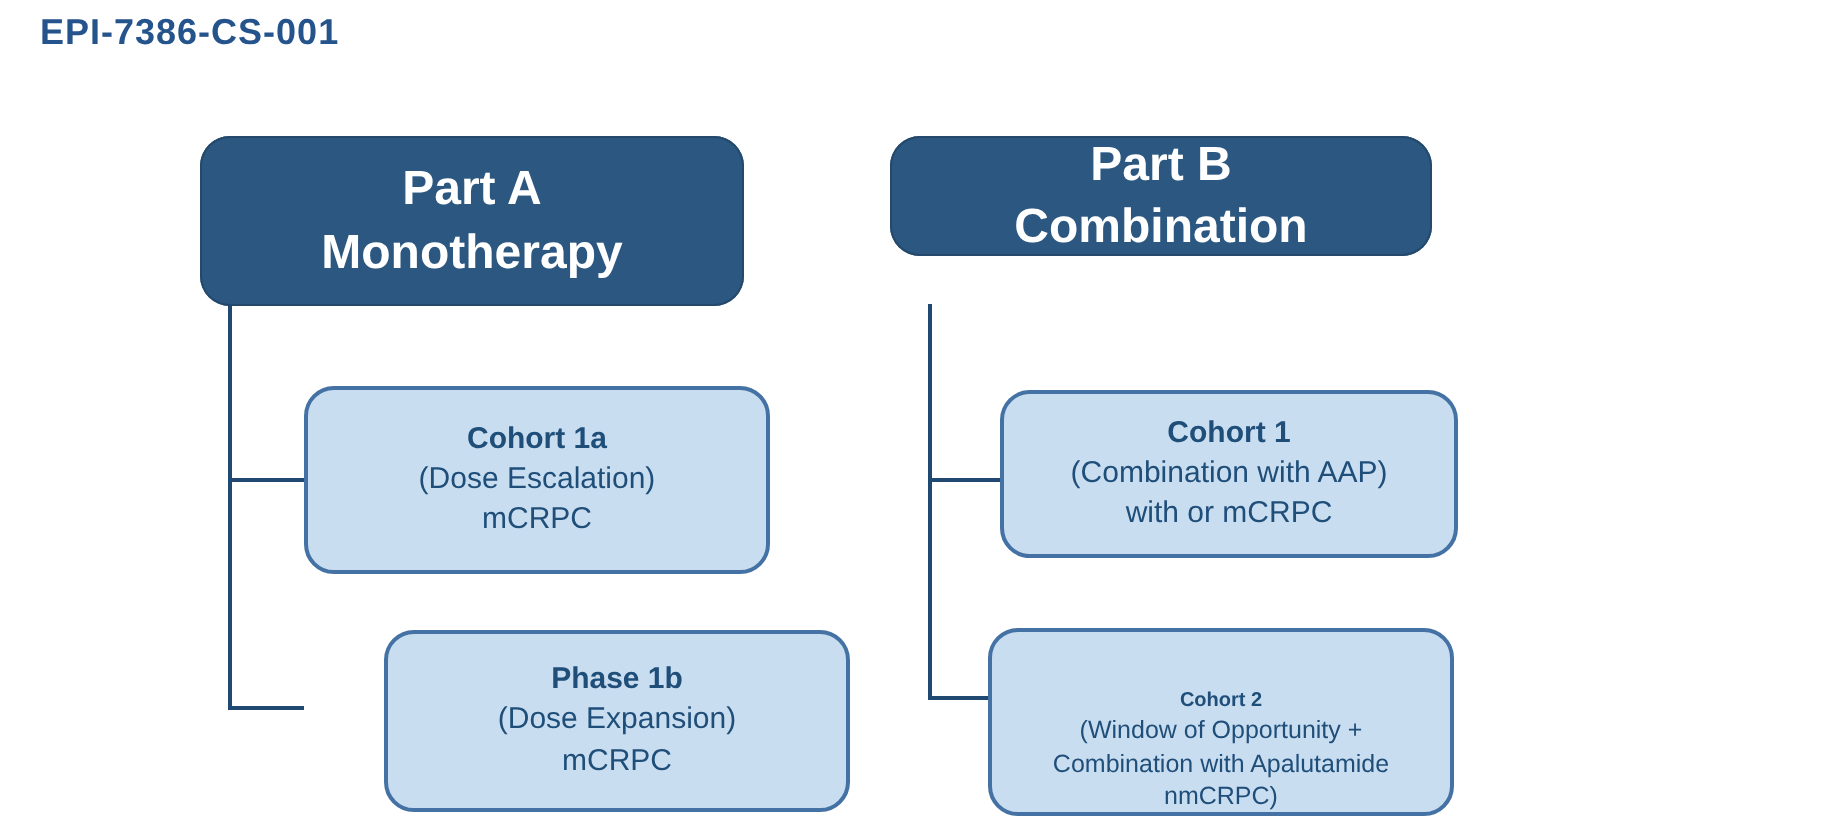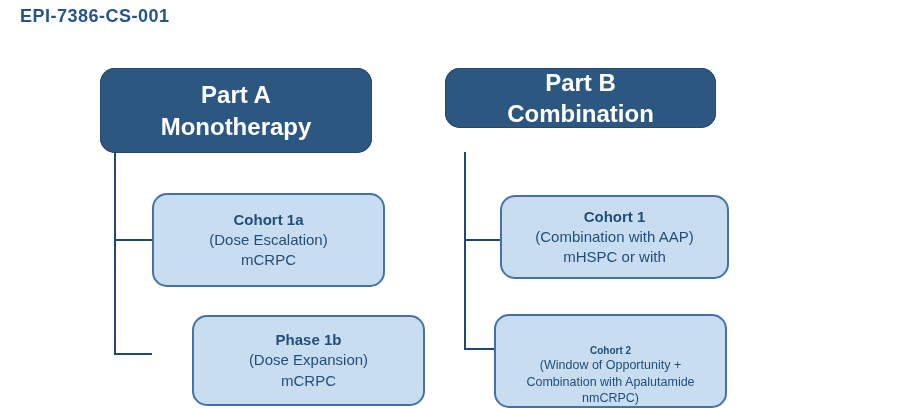--- a/index.html
+++ b/index.html
@@ -113,21 +113,21 @@
 
   <div class="child-box phase-1b">
     <div class="child-title">Phase 1b</div>
     <div class="child-line">(Dose Expansion)</div>
     <div class="child-line">mCRPC</div>
   </div>
 
   <div class="child-box cohort-1">
     <div class="child-title">Cohort 1</div>
     <div class="child-line">(Combination with AAP)</div>
-    <div class="child-line">mHSPC or with</div>
+    <div class="child-line">with or mCRPC</div>
   </div>
 
   <div class="child-box cohort-2">
     <div class="child-title">Cohort 2</div>
     <div class="child-line">(Window of Opportunity +</div>
     <div class="child-line">Combination with Apalutamide</div>
     <div class="child-line">nmCRPC)</div>
   </div>
 
 </div>

